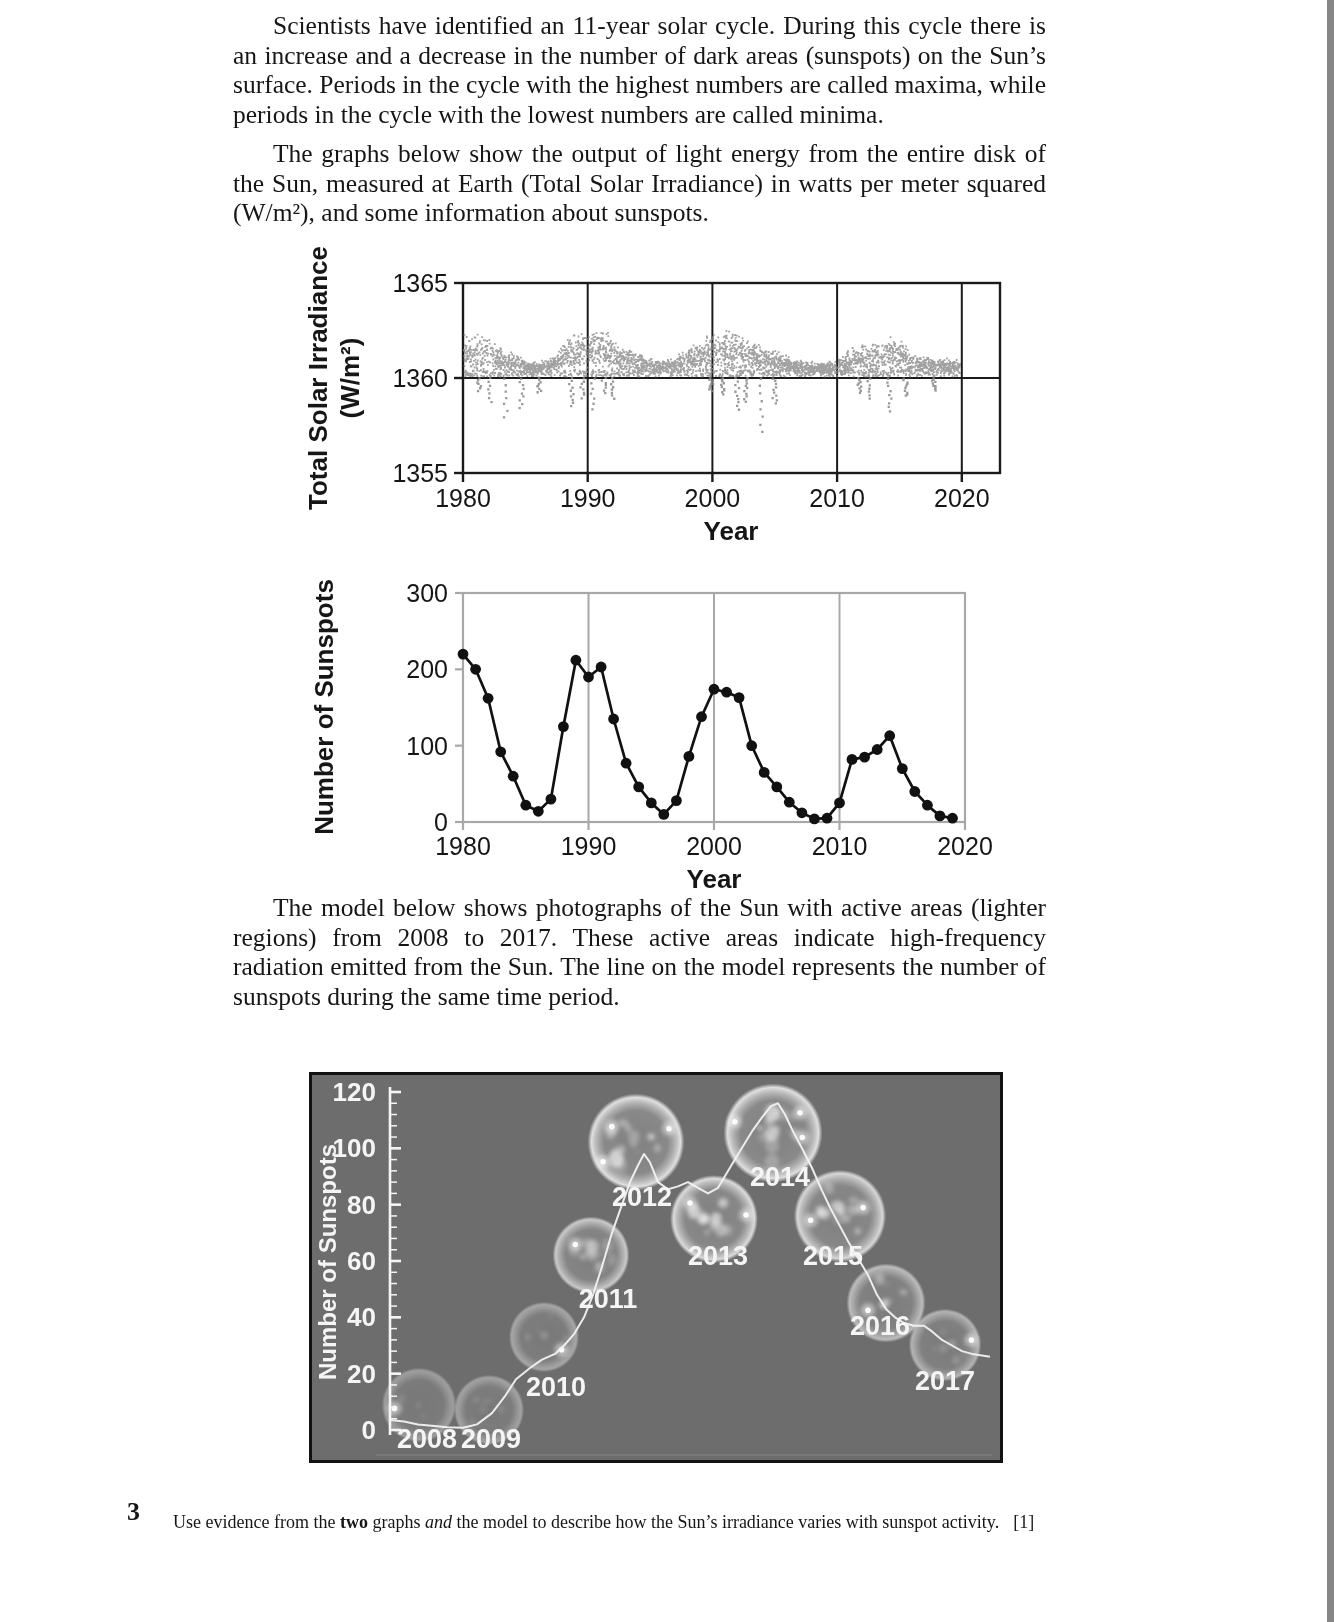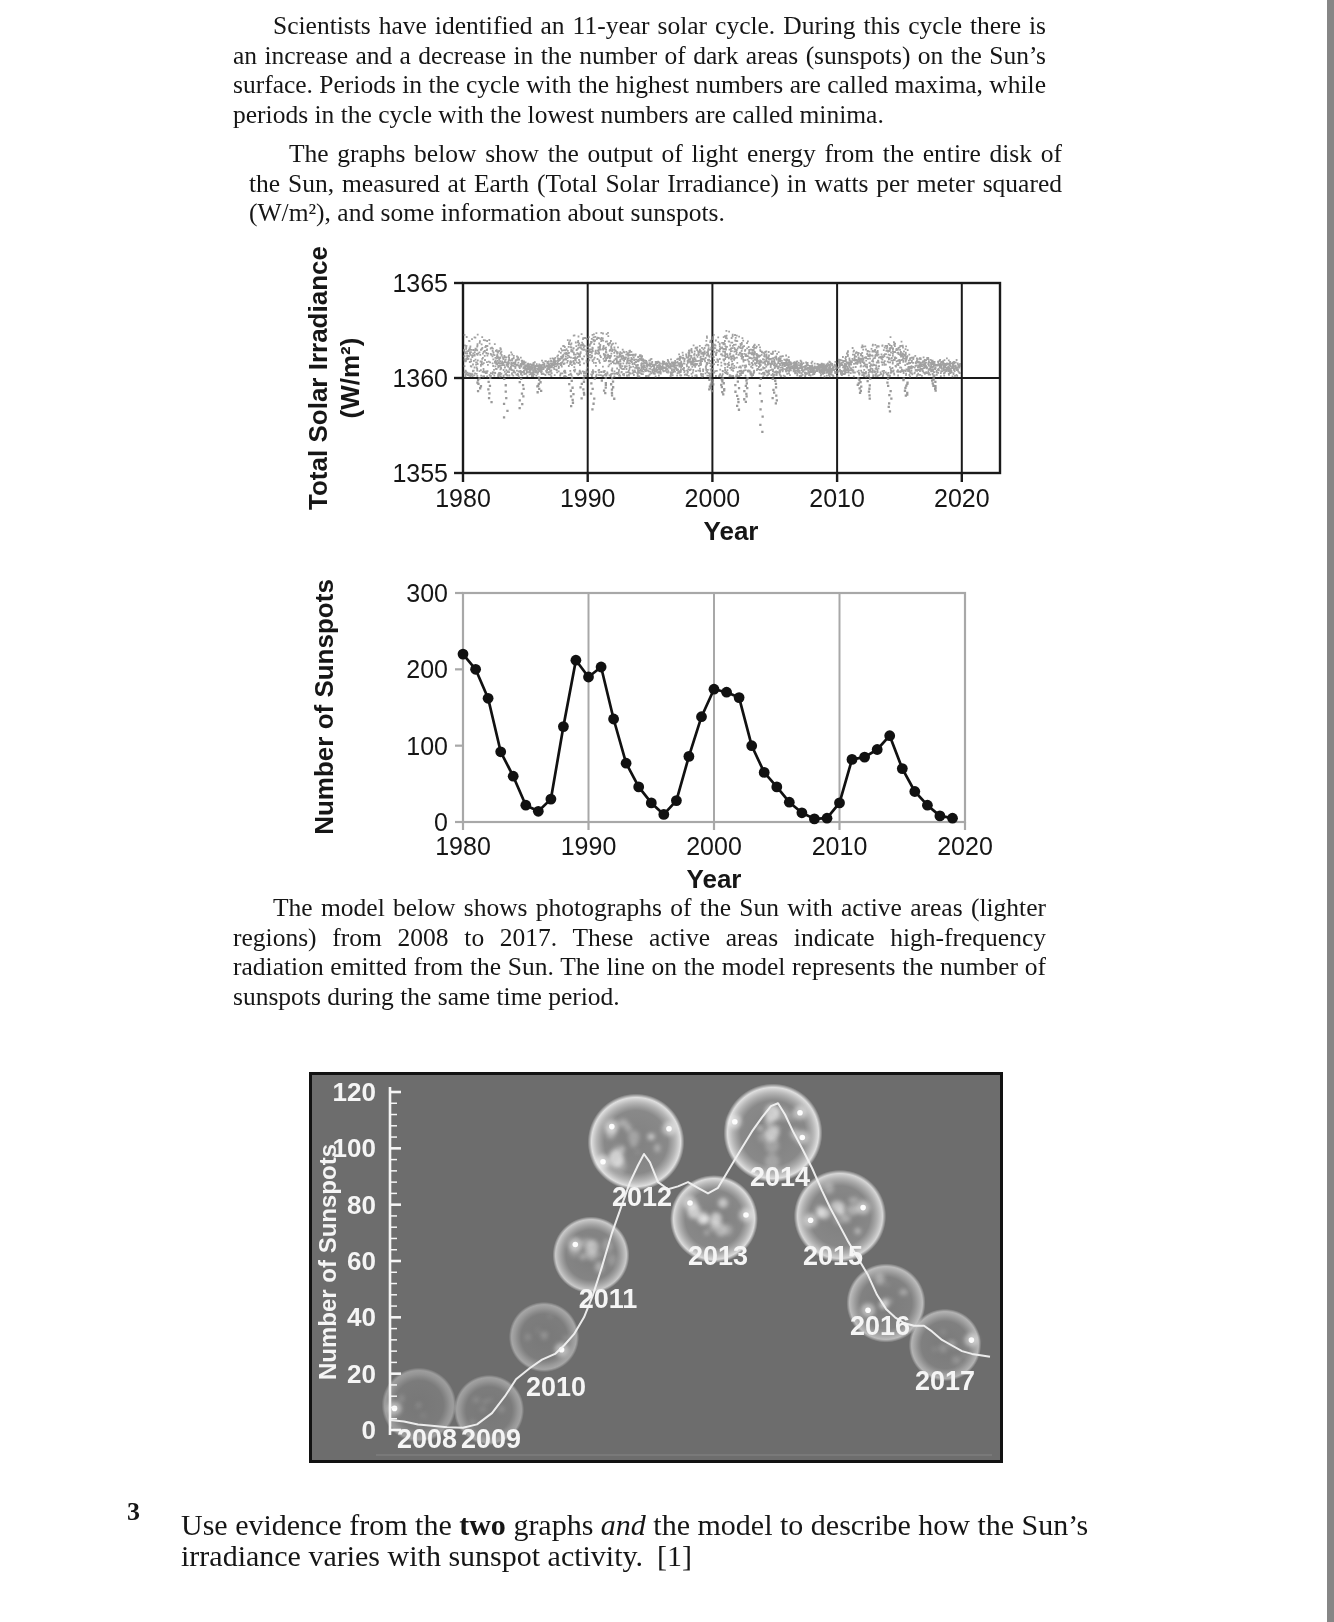--- a/index.html
+++ b/index.html
@@ -5,38 +5,38 @@
   html,body{margin:0;padding:0;}
   body{
     width:1334px;height:1622px;position:relative;background:#ffffff;
     font-family:"Liberation Serif",serif;color:#161616;overflow:hidden;
   }
   .para{
     position:absolute;margin:0;text-align:justify;
     font-size:25.5px;line-height:29.5px;text-indent:40px;font-family:Liberation Serif, serif;
   }
   #para1{left:233px;top:11px;width:813px;}
-  #para2{left:233px;top:139px;width:813px;margin-left:16px;}
+  #para2{left:233px;top:139px;width:813px;}
   #para3{left:233px;top:893px;width:813px;}
   .chartfig{position:absolute;margin:0;}
   #chart1-fig{left:300px;top:248px;width:710px;height:300px;}
   #chart2-fig{left:300px;top:558px;width:710px;height:330px;}
   svg{overflow:visible;display:block;}
   svg text{font-family:"Liberation Sans",sans-serif;}
   #model-fig{
     position:absolute;left:309px;top:1072px;width:688px;height:385px;
     background:#6d6d6d;border:3px solid #121212;margin:0;
   }
   .qnum{
     position:absolute;left:127px;top:1497px;
     font-size:26px;font-weight:bold;
   }
   .qtext{
-    position:absolute;left:169px;top:1497px;width:948px;margin:12px;
-    font-size:30px;line-height:31px;
+    position:absolute;left:169px;top:1497px;width:948px;margin:4px;
+    font-size:18px;line-height:43px;
   }
   .qtext .marks{margin-left:14px;}
   .rightbar{
     position:absolute;right:0;top:0;width:7px;height:1622px;background:#868686;
   }
 </style>
 </head>
 <body>
 
 <div class="rightbar"></div>

